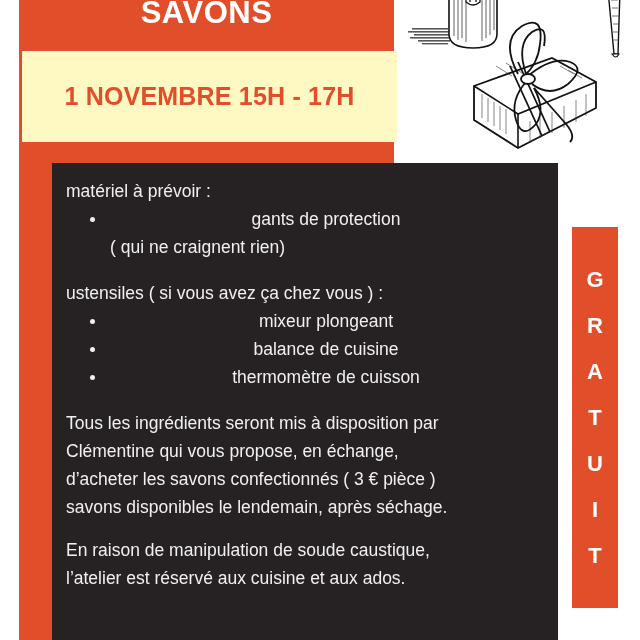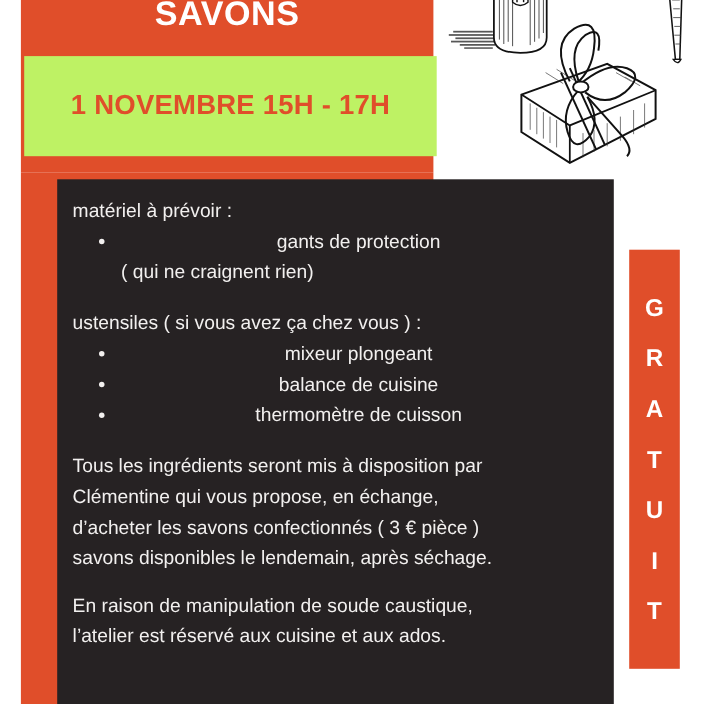--- a/index.html
+++ b/index.html
@@ -36,21 +36,21 @@
     font-size:31px;
     font-weight:bold;
     letter-spacing:0.5px;
     line-height:34px;
   }
 
   
   .date-box {
     position:absolute;
     left:22px; top:51px; width:375px; height:91px;
-    background:#bef264;
+    background:#fef9c3;
     display:flex;
     flex-direction:column;
     align-items:center;
     justify-content:center;
   }
   .date-line {
     color:#E04E2A;
     font-size:25px;
     font-weight:bold;
     line-height:31px;

